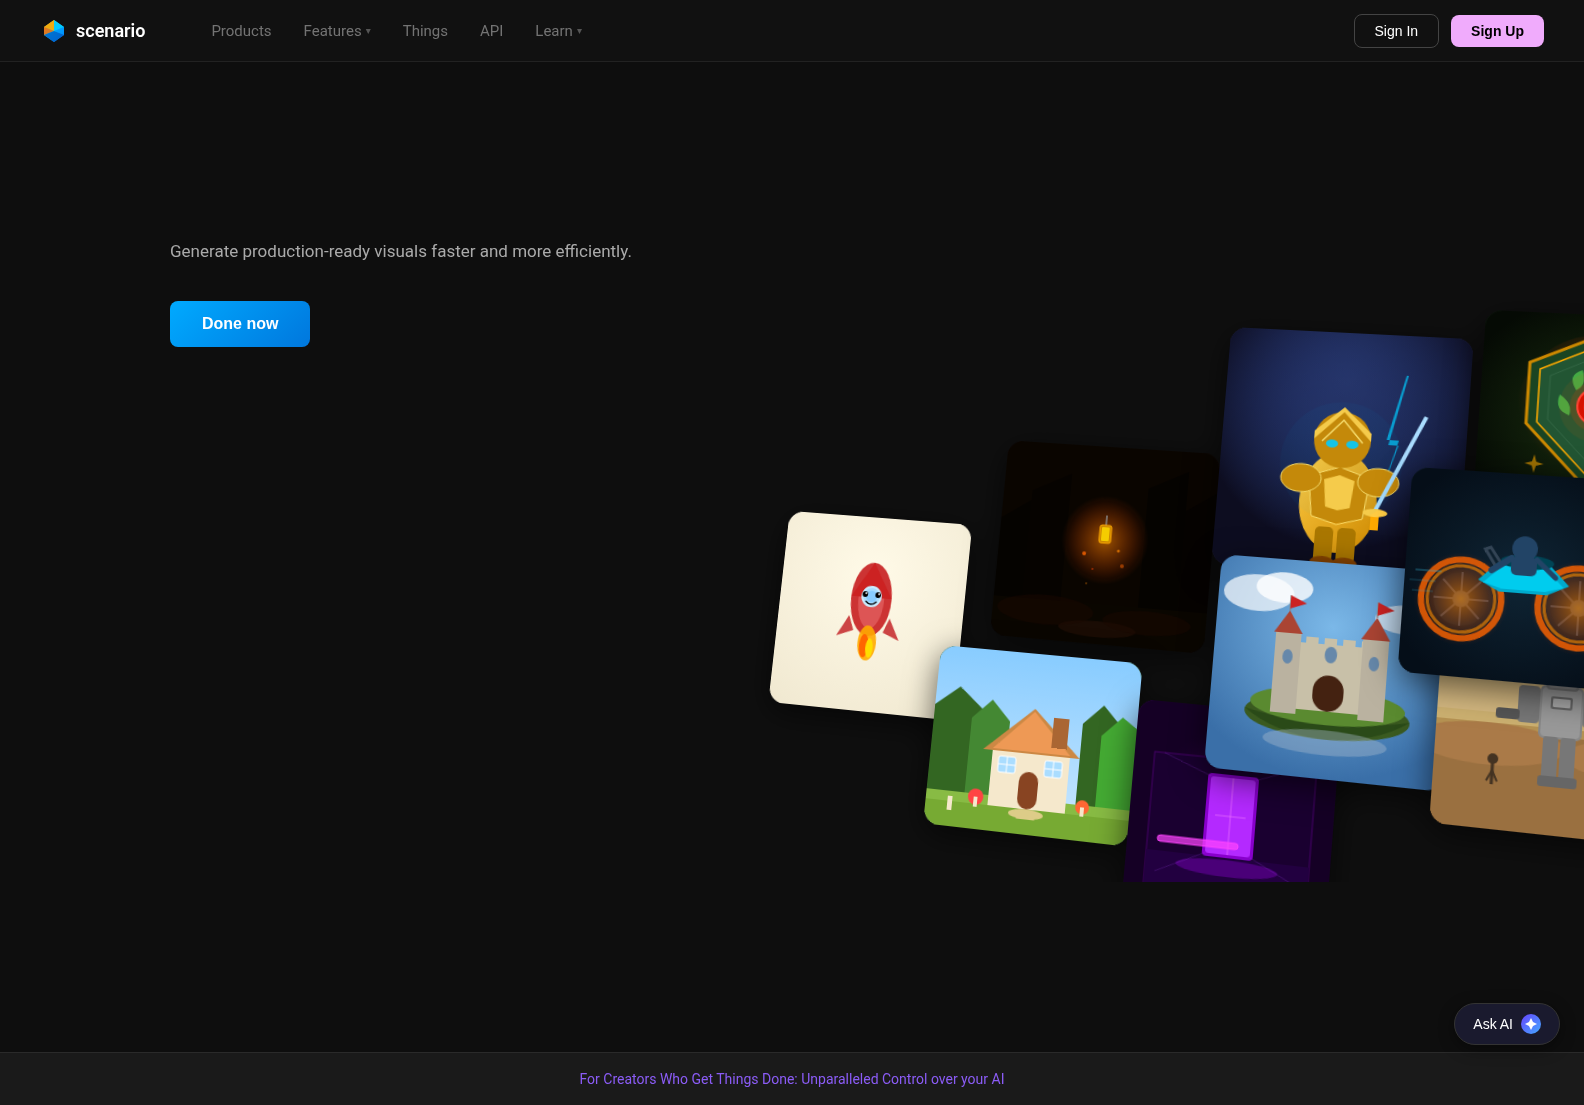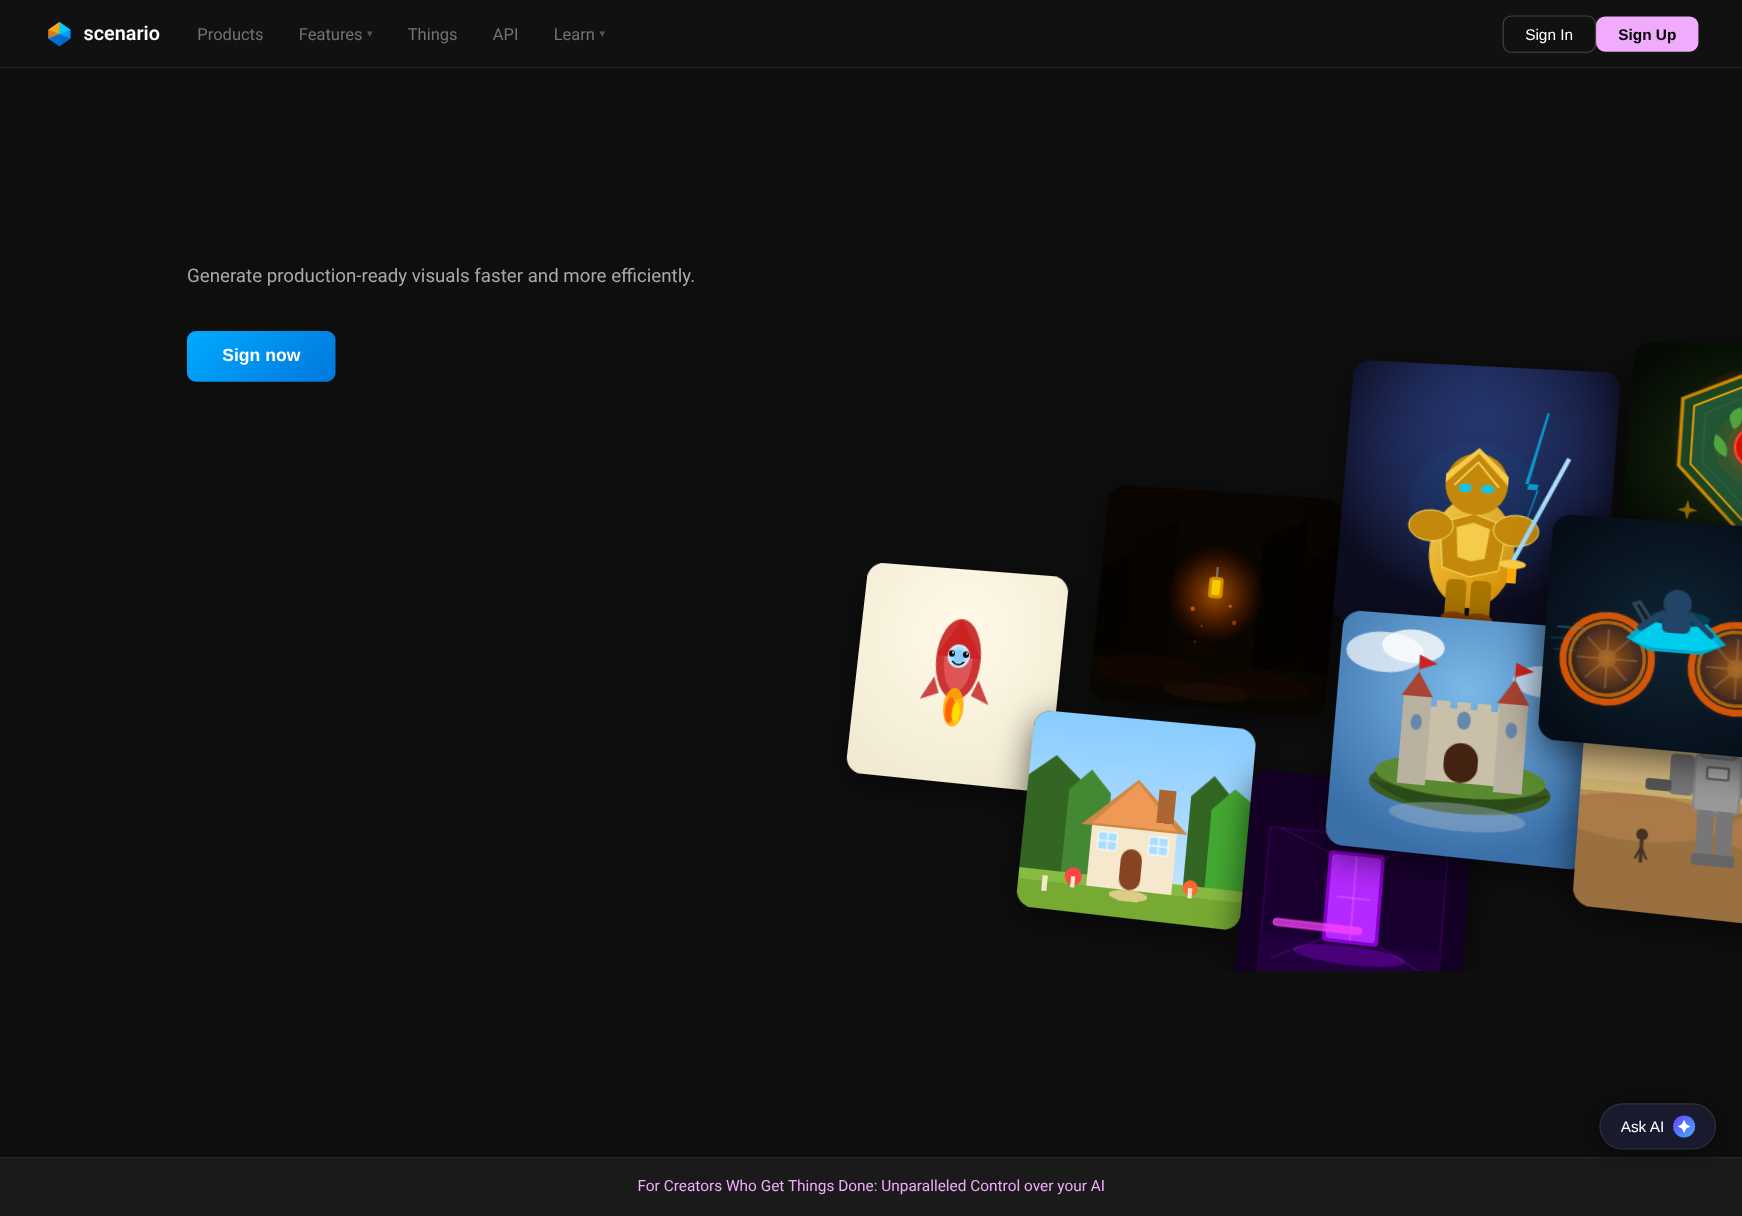--- a/index.html
+++ b/index.html
@@ -20,21 +20,21 @@
       height: 62px;
       background: #111;
       border-bottom: 1px solid #222;
       position: sticky;
       top: 0;
       z-index: 100;
     }
     .nav-left {
       display: flex;
       align-items: center;
-      gap: 20px;
+      gap: 52px;
     }
     .logo {
       display: flex;
       align-items: center;
       gap: 8px;
       text-decoration: none;
       color: #fff;
       font-size: 18px;
       font-weight: 600;
     }
@@ -59,21 +59,21 @@
       cursor: pointer;
       transition: color 0.2s;
     }
     .nav-link .chevron {
       font-size: 10px;
       opacity: 0.7;
     }
     .nav-right {
       display: flex;
       align-items: center;
-      gap: 0;
+      gap: 12px;
     }
     .btn-signin {
       background: transparent;
       color: #fff;
       border: 1px solid #444;
       padding: 8px 20px;
       border-radius: 8px;
       font-size: 14px;
       cursor: pointer;
       transition: border-color 0.2s;
@@ -212,21 +212,21 @@
       right: 0;
       background: #1a1a1a;
       border-top: 1px solid #2a2a2a;
       padding: 18px 40px;
       display: flex;
       align-items: center;
       justify-content: center;
       z-index: 50;
     }
     .bottom-text {
-      color: #f0abfc;
+      color: #8b5cf6;
       font-size: 14px;
       text-align: center;
     }
 
     
     .ask-ai-btn {
       position: fixed;
       bottom: 60px;
       right: 24px;
       background: #1a1a2e;
@@ -338,21 +338,21 @@
   </div>
 </nav>
 
 <section class="hero">
   <div class="hero-content">
     <h1 class="hero-title">
       <br>
     </h1>
     <p class="hero-subtitle">Generate production-ready visuals
 faster and more efficiently.</p>
-    <button class="btn-start">Sign now</button>
+    <button class="btn-start">Done now</button>
   </div>
 
   <div class="image-grid">
 
     <div class="grid-card card-rocket">
       <div class="card-inner">
         <svg width="120" height="140" viewBox="0 0 120 140">
 
           <ellipse cx="60" cy="55" rx="22" ry="38" fill="#cc3333"></ellipse>
           <ellipse cx="60" cy="55" rx="14" ry="30" fill="#dd5555"></ellipse>

